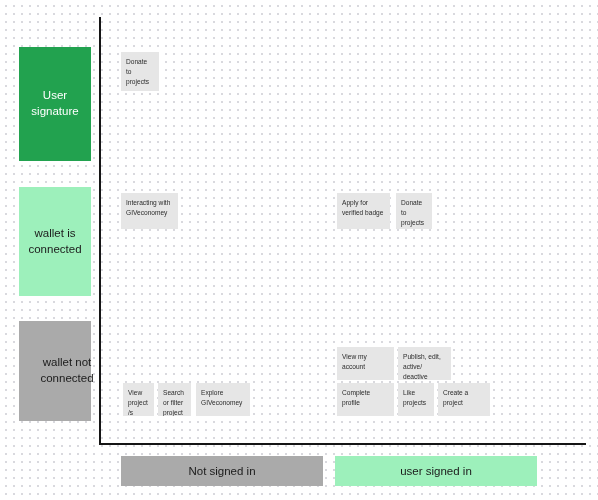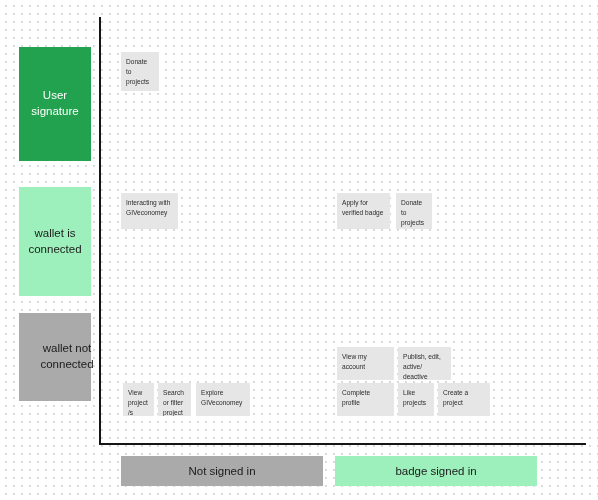--- a/index.html
+++ b/index.html
@@ -57,21 +57,21 @@
     left: 19px; top: 47px; width: 72px; height: 114px;
     background: #22A24F;
     color: #ffffff;
   }
   .band-connected {
     left: 19px; top: 187px; width: 72px; height: 109px;
     background: #9DF0BB;
     color: #1b1b1b;
   }
   .band-notconnected {
-    left: 19px; top: 313px; width: 72px; height: 88px;
+    left: 19px; top: 321px; width: 72px; height: 100px;
     background: #AAAAAA;
     color: #1b1b1b;
     padding-left: 30px;
   }
 
   
   .note {
     position: absolute;
     box-sizing: border-box;
     background: #E6E6E6;
@@ -145,16 +145,16 @@
 
   <div class="note" style="left:398px; top:383px; width:36px; height:33px;">Like projects</div>
 
   <div class="note" style="left:438px; top:383px; width:52px; height:33px;">Create a project</div>
 
   <div class="legend legend-notsigned">
     <span>Not signed in</span>
   </div>
 
   <div class="legend legend-signed">
-    <span>badge signed in</span>
+    <span>user signed in</span>
   </div>
 
 </div>
 
 </body></html>

